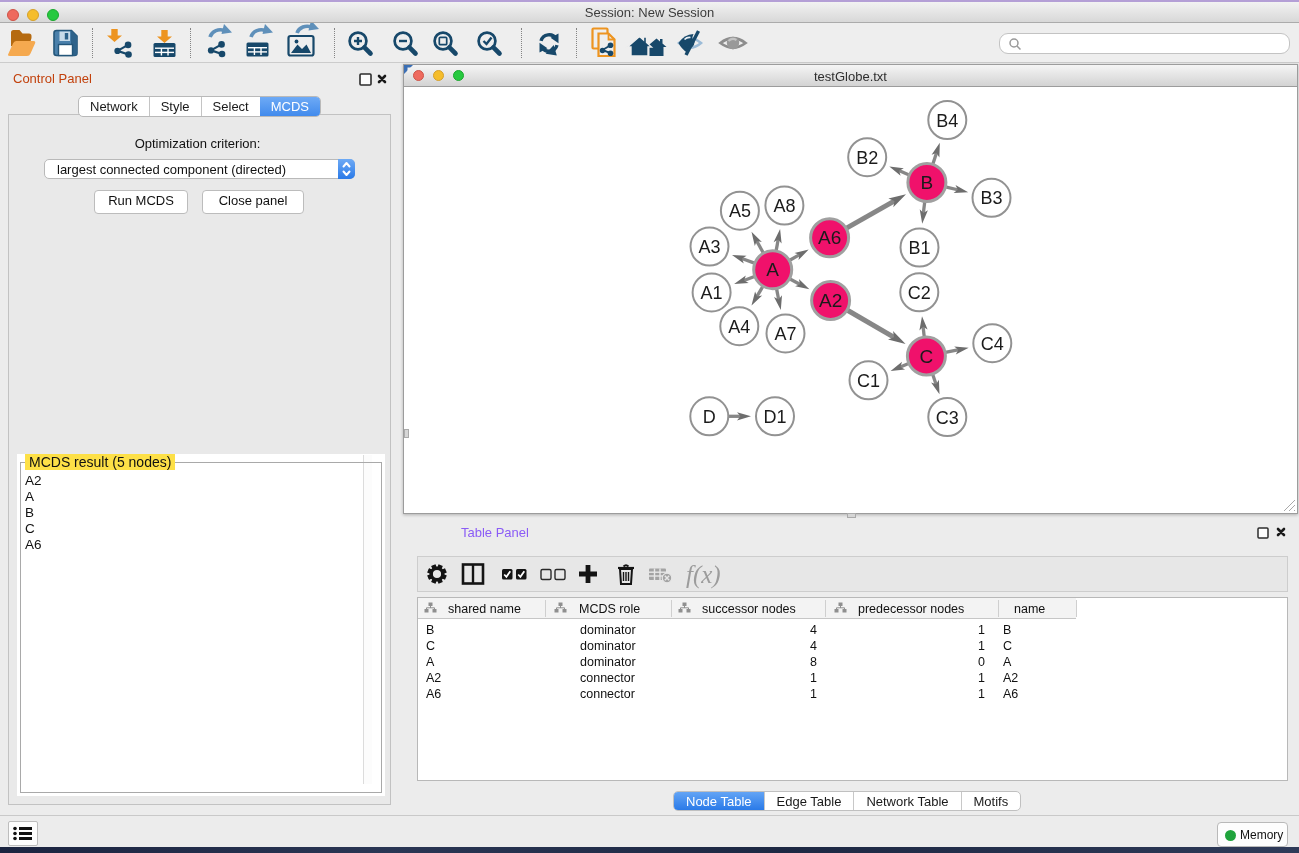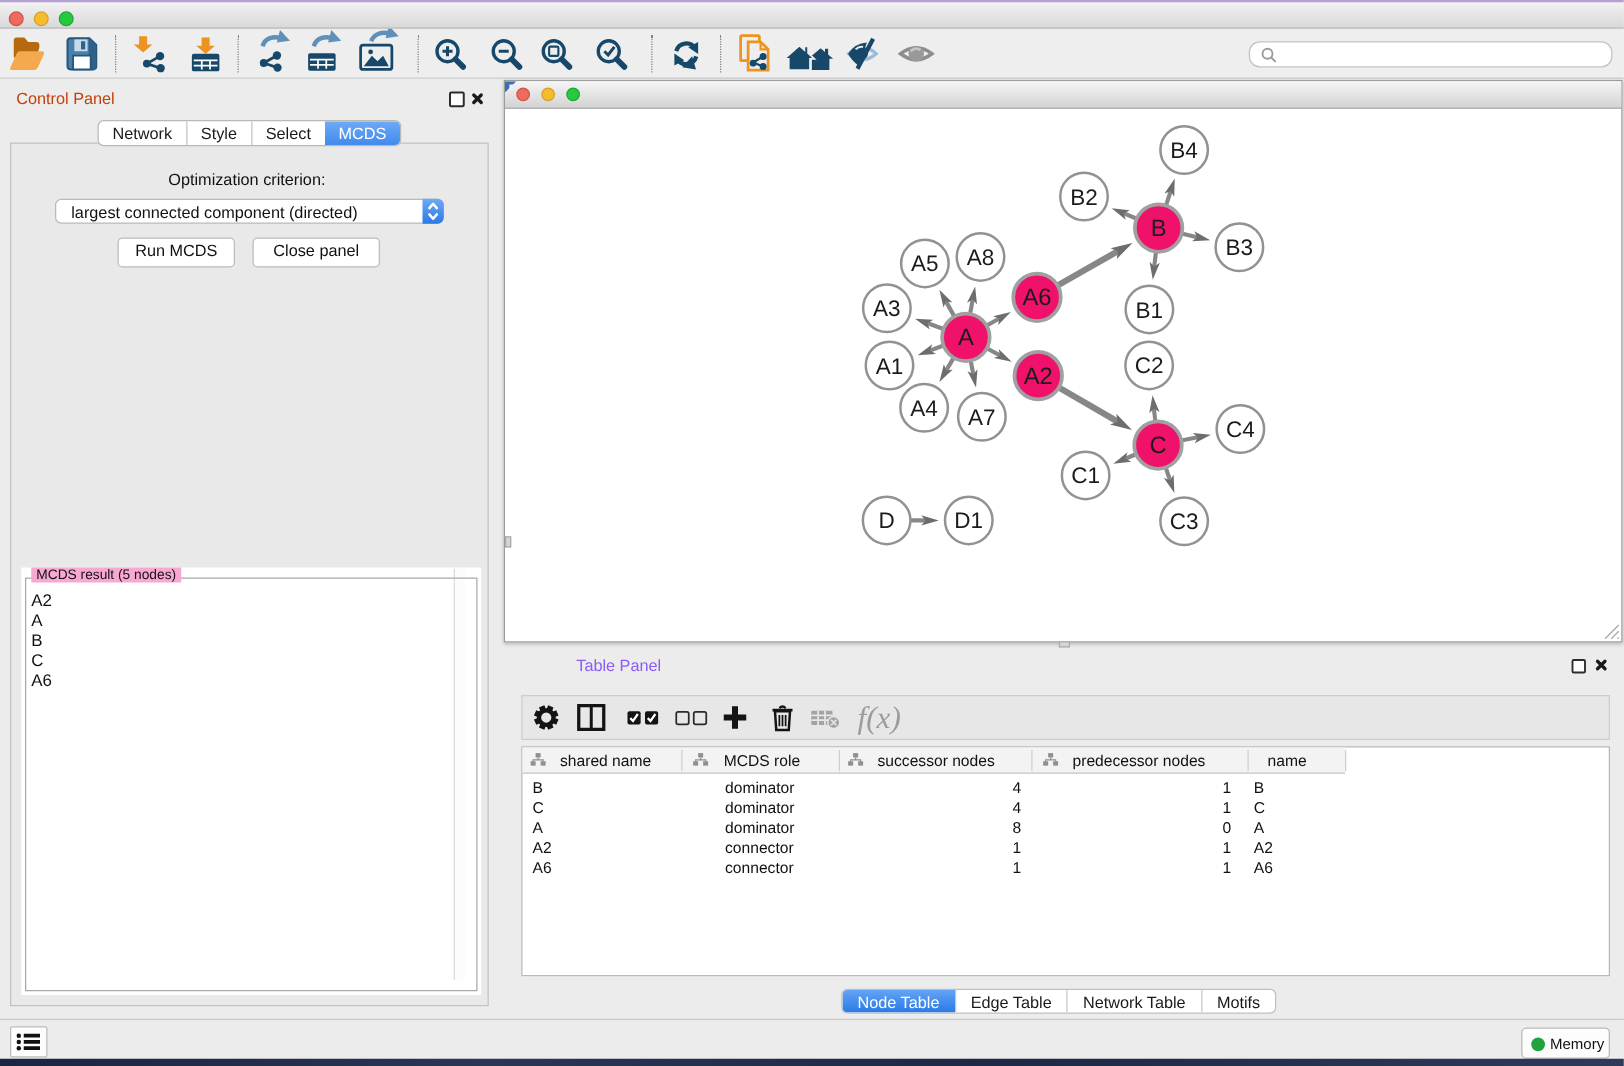--- a/index.html
+++ b/index.html
@@ -29,22 +29,22 @@
 #dropdown{left:44px;top:159px;width:311px;height:20px;background:#fff;
   border:1px solid #b9b9b9;border-radius:5px;}
 #dropdown .txt{position:absolute;left:12px;top:2px;font-size:13px;color:#111;}
 #dropdown .spin{position:absolute;right:-1px;top:-1px;width:17px;height:20px;
   background:linear-gradient(#6eaaf5,#2a7ae8);border-radius:0 5px 5px 0;}
 .btn{position:absolute;height:24px;background:#fff;border:1px solid #bcbcbc;
   border-radius:4px;font-size:13px;color:#111;text-align:center;padding-top:2px;}
 #resBox{left:17px;top:454px;width:368px;height:342px;background:#fff;}
 #resFs{position:absolute;left:3px;top:8px;width:362px;height:331px;
   border:1px solid #a9a9a9;}
-#resLegend{position:absolute;left:4px;top:-9px;background:#f9a8d4;padding:0 4px;
-  font-size:11px;color:#111;}
+#resLegend{position:absolute;left:4px;top:-9px;background:#fde047;padding:0 4px;
+  font-size:14px;color:#111;}
 #resList{position:absolute;left:4px;top:10px;font-size:13.5px;color:#111;line-height:16px;}
 #resScroll{position:absolute;right:13px;top:1px;width:9px;height:329px;
   border-left:1px solid #dcdcdc;background:#fcfcfc;}
 
 #netwin{left:403px;top:64px;width:895px;height:450px;background:#fff;
   border:1px solid #9c9c9c;box-shadow:0 1px 3px rgba(0,0,0,.25);}
 #nettitle{position:absolute;left:0;top:0;width:893px;height:22px;
   background:linear-gradient(#f5f5f5,#d3d3d3);border-bottom:1px solid #9c9c9c;}
 #nettitle .title{position:absolute;left:0;right:0;top:4px;text-align:center;
   font-size:13px;color:#2e2e2e;}
@@ -73,20 +73,21 @@
   background:linear-gradient(90deg,#1b2440,#2a3654 30%,#1d2843 60%,#2e3a58);}
 #searchbox{position:absolute;left:999px;top:10px;width:291px;height:21px;
   background:#fff;border:1px solid #c3c3c3;border-radius:9px;}
 svg{position:absolute;}
 </style></head><body>
 <div class="abs" id="deskTop"></div>
 <div class="abs" id="macbar">
   <div class="tl" style="left:7px;background:#ee6a5e;border:1px solid #ce5347;"></div>
   <div class="tl" style="left:27px;background:#f5bd2b;border:1px solid #d6a02a;"></div>
   <div class="tl" style="left:47px;background:#27c93f;border:1px solid #1ba82f;"></div>
+  <div class="title">Session: New Session</div>
 </div>
 <div class="abs" id="toolbar">
     <div class="tsep" style="left:92px;"></div>
     <div class="tsep" style="left:190px;"></div>
     <div class="tsep" style="left:334px;"></div>
     <div class="tsep" style="left:521px;"></div>
     <div class="tsep" style="left:576px;"></div>
 <svg width="780" height="40" viewBox="0 23 780 40" style="left:0;top:0;">
       <path d="M11 38 L11 32.5 Q11 30 13.5 30 L19.5 30 L22.5 33.5 L29 33.5 Q31.5 33.5 31.5 36 L31.5 38 L28 50 L11 46 Z" fill="#b56a10"></path>
       <path d="M8.5 53.5 Q7 56 10 56 L27 56 Q29.5 56 30.5 53.5 L35 43.5 Q36 41 33.5 41 L16 41 Q14 41 13 43.5 Z" fill="#f5a94f"></path>
@@ -208,20 +209,21 @@
 </div>
 <div class="abs" id="netwin">
   <div id="nettitle">
       <svg width="9" height="9" style="position:absolute;left:0;top:0;">
         <path d="M0 0 L9 0 L0 9 Z" fill="#3b6fb5"></path>
         <path d="M3.5 2.5 L9 2.5 L3.5 8 Z" fill="#f0f0f0"></path>
       </svg>
     <div class="tl2" style="left:9px;background:#ee6a5e;border:1px solid #ce5347;"></div>
     <div class="tl2" style="left:29px;background:#f5bd2b;border:1px solid #d6a02a;"></div>
     <div class="tl2" style="left:49px;background:#27c93f;border:1px solid #1ba82f;"></div>
+    <div class="title">testGlobe.txt</div>
   </div>
   <svg width="16" height="16" style="right:1px;bottom:1px;left:auto;">
     <path d="M15 4 L4 15 M15 9 L9 15 M15 14 L14 15" stroke="#a9a9a9" stroke-width="1"></path>
   </svg>
 </div>
 <svg width="893" height="426" style="position:absolute;left:404px;top:87px;" font-family="Liberation Sans, sans-serif">
 <line x1="351.8" y1="189.0" x2="339.3" y2="193.7" stroke="#878787" stroke-width="3.3"></line>
 <line x1="351.8" y1="176.6" x2="337.2" y2="171.2" stroke="#878787" stroke-width="3.3"></line>
 <line x1="360.0" y1="167.1" x2="352.3" y2="153.3" stroke="#878787" stroke-width="3.3"></line>
 <line x1="371.9" y1="165.1" x2="374.3" y2="151.8" stroke="#878787" stroke-width="3.3"></line>

